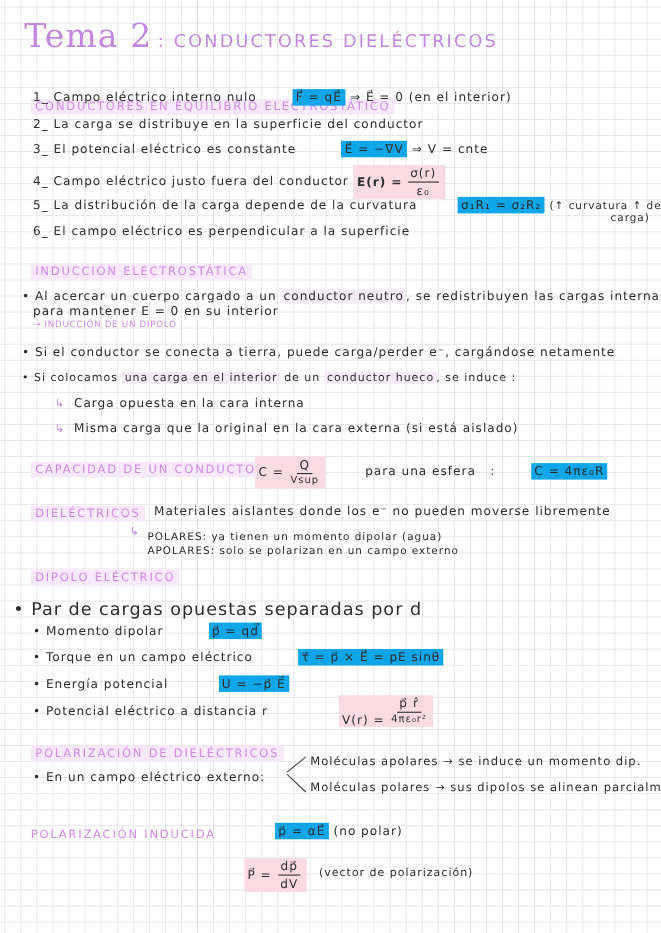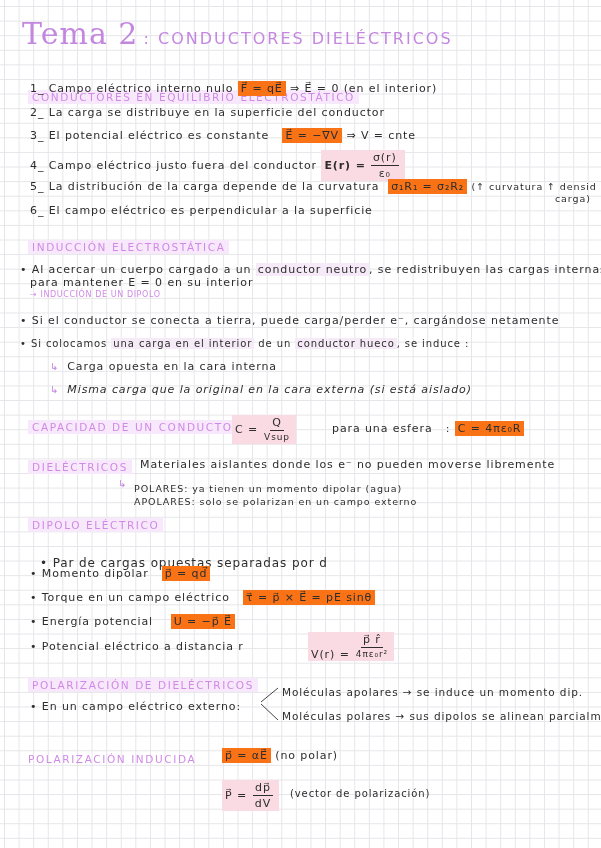--- a/index.html
+++ b/index.html
@@ -19,21 +19,21 @@
     font-family:"DejaVu Serif", serif; 
     font-size:30px; color:#c487e0; letter-spacing:1px; font-weight:300;
   }
   .title-caps { font-size:16px; color:#c487e0; letter-spacing:2px; text-transform:uppercase; }
   .heading {
     font-size:10.5px; color:#d08ae6; letter-spacing:1.6px; text-transform:uppercase;
   }
   .heading.hl { background:#f8e8fb; padding:1px 4px; }
   .line { font-size:11px; letter-spacing:0.9px; color:#2d2d2d; }
   .small { font-size:8px; color:#d08ae6; letter-spacing:0.6px; text-transform:uppercase; }
-  .f { background:#f97316; padding:1px 3px; }
+  .f { background:#0ea5e9; padding:1px 3px;margin-left:28px; }
   .hlp { background:#f6eaf8; padding:0 2px; }
   .frac { display:inline-flex; flex-direction:column; align-items:center; vertical-align:middle; line-height:1; background:#fbdbe3; padding:1px 3px; }
   .frac .num { border-bottom:1px solid #2d2d2d; padding:0 2px 2px; }
   .frac .den { padding-top:2px; }
   .frac.nobg { background:transparent; }
   .arrow-sub { color:#c487e0; font-size:10px; margin-right:8px; }
 </style>
 </head>
 <body>
 
@@ -92,21 +92,21 @@
 
 <div class="abs line" style="left:20px;top:338px;font-size:10px;">
   • <span>Si colocamos</span>
   <span class="hlp">una carga en el interior</span>
   <span>de un</span>
   <span class="hlp">conductor hueco</span><span>, se  induce :</span>
 </div>
 <div class="abs line" style="left:50px;top:360px;">
   <span class="arrow-sub">↳</span><span>Carga opuesta  en la cara interna</span>
 </div>
-<div class="abs line" style="left:50px;top:383px;font-style:italic;">
+<div class="abs line" style="left:50px;top:383px;">
   <span class="arrow-sub">↳</span><span>Misma carga que la original en la cara externa (si está aislado)</span>
 </div>
 
 <div class="abs heading hl" style="left:28px;top:420px;">CAPACIDAD DE UN CONDUCTOR</div>
 <div class="abs line" style="left:232px;top:415px;">
   <span class="frac" style="flex-direction:row;">
     <span style="align-self:center;margin-right:3px;">C =</span>
     <span class="frac nobg">
       <span class="num">Q</span>
       <span class="den" style="font-size:9px;">Vsup</span>
@@ -117,21 +117,21 @@
   <span>para una esfera</span>&nbsp;&nbsp;&nbsp;:&nbsp;<span class="f">C = 4πε₀R</span>
 </div>
 
 <div class="abs heading hl" style="left:28px;top:460px;">DIELÉCTRICOS</div>
 <div class="abs line" style="left:140px;top:458px;">Materiales aislantes donde los e⁻ no pueden moverse libremente</div>
 <div class="abs" style="left:118px;top:478px;color:#c487e0;font-size:10px;">↳</div>
 <div class="abs line" style="left:134px;top:483px;font-size:9.5px;">POLARES:  ya tienen un momento dipolar (agua)</div>
 <div class="abs line" style="left:134px;top:496px;font-size:9.5px;">APOLARES:  solo se polarizan en un campo externo</div>
 
 <div class="abs heading hl" style="left:28px;top:518px;">DIPOLO ELÉCTRICO</div>
-<div class="abs line" style="left:40px;top:544px;font-size:12px;margin-top:12px;">
+<div class="abs line" style="left:12px;top:544px;font-size:16px;">
   • <span>Par de cargas opuestas separadas por d</span>
 </div>
 <div class="abs line" style="left:30px;top:567px;">
   • <span>Momento dipolar</span>&nbsp;&nbsp;
   <span class="f">p⃗ = qd⃗</span>
 </div>
 <div class="abs line" style="left:30px;top:591px;">
   • <span>Torque en un campo eléctrico</span>&nbsp;&nbsp;
   <span class="f">τ⃗ = p⃗ × E⃗ = pE sinθ</span>
 </div>

